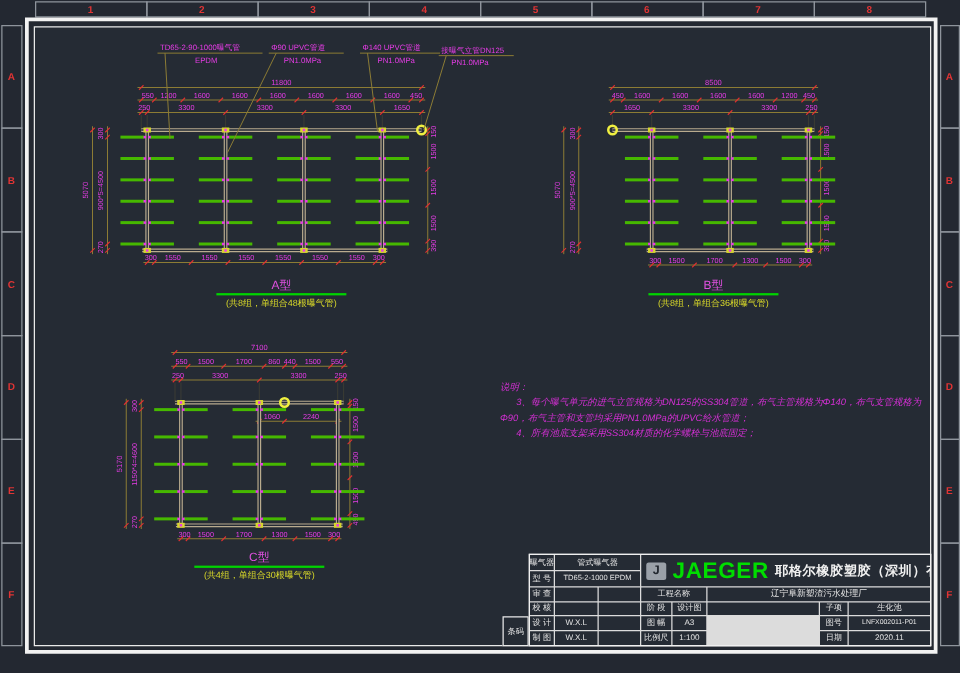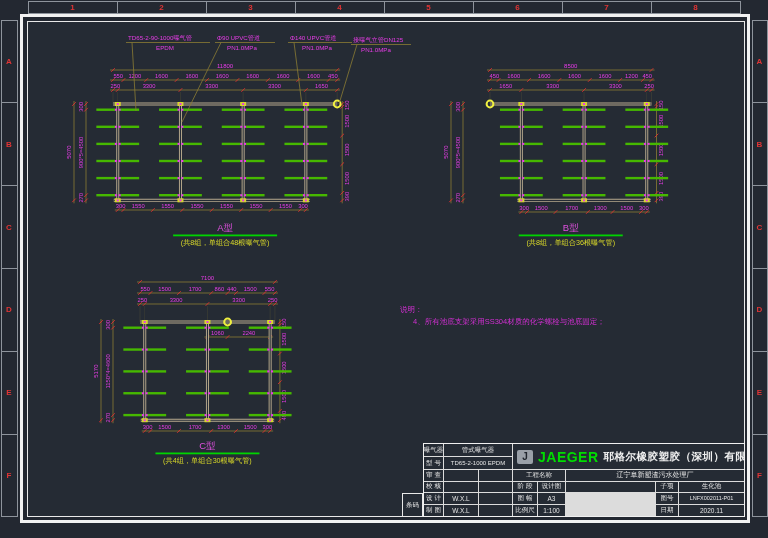--- a/index.html
+++ b/index.html
@@ -15,34 +15,34 @@
   .zone-strip{position:absolute;display:flex;}
   .zone-strip.top{left:28px;top:1px;width:712px;height:12px;flex-direction:row;}
   .zone-strip.left{left:1px;top:20px;width:16px;height:497px;flex-direction:column;}
   .zone-strip.right{left:752px;top:20px;width:15px;height:497px;flex-direction:column;}
   .zone-cell{flex:1;border:1px solid #8e949c;margin:-0.5px;display:flex;
     align-items:center;justify-content:center;}
   .zone-cell span{color:#e03434;font-size:8px;font-weight:bold;}
   svg.cad{position:absolute;left:0;top:0;}
   
   .notes{position:absolute;left:400px;top:304px;width:358px;color:#d42fd4;
-    font-size:7.5px;line-height:12.4px;}
+    font-size:7.5px;line-height:12.4px;font-style:italic;}
   .note-item{text-indent:13px;}
   
   .titleblock{position:absolute;left:423px;top:443px;width:322px;height:74px;
     background:#dcdcdc;border:1.5px solid #f0f0f0;box-sizing:border-box;
     display:grid;grid-template-columns:19px 34px 33px 24px 27px 89px 22px auto;
     grid-template-rows:12px 12px 10.5px 10.5px 10.5px auto;grid-gap:1px;}
   .tb-cell{background:#252b34;color:#e4e4e4;font-size:6.5px;display:flex;
     align-items:center;justify-content:center;overflow:hidden;white-space:nowrap;}
   .tb-logo{justify-content:flex-start;gap:5px;padding-left:4px;}
   .logo-mark{width:16px;height:14px;background:#9aa0a8;color:#20252d;
     font-weight:bold;font-size:10px;display:flex;align-items:center;justify-content:center;
     border-radius:2px;flex:none;}
-  .logo-word{color:#00dd00;font-weight:bold;font-size:14px;letter-spacing:0.5px;}
+  .logo-word{color:#00dd00;font-weight:bold;font-size:18px;letter-spacing:0.5px;}
   .company{color:#f0f0f0;font-weight:bold;font-size:10.5px;letter-spacing:0.5px;}
   .tb-title{font-size:8.5px;letter-spacing:1px;}
   .tb-proj{font-size:7px;}
   .barcode-tab{position:absolute;left:402px;top:493px;width:21px;height:24px;
     border:1px solid #e9e9e9;box-sizing:border-box;color:#e4e4e4;font-size:6.5px;
     display:flex;align-items:center;justify-content:center;background:#252b34;}
 </style>
 </head>
 <body>
 
@@ -685,20 +685,21 @@
         <circle cx="227.59" cy="322" r="3.4" fill="none" stroke="#f0f040" stroke-width="2"></circle>
         <text x="207.45" y="449" font-size="9.5" fill="#e050e0" text-anchor="middle" font-family="Liberation Sans, DejaVu Sans, sans-serif">C型</text>
         <rect x="155.45" y="452.5" width="104" height="1.8" fill="#00d400"></rect>
         <text x="207.45" y="462.5" font-size="7.2" fill="#d9d929" text-anchor="middle" font-family="Liberation Sans, DejaVu Sans, sans-serif">(共4组，单组合30根曝气管)</text>
       </g>
     </svg>
 
   <div class="notes">
     <div>说明：</div>
     <div id="notes-items">
+        <div class="note-item">3、每个曝气单元的进气立管规格为DN125的SS304管道，布气主管规格为Φ140，布气支管规格为Φ90，布气主管和支管均采用PN1.0MPa的UPVC给水管道；</div>
         <div class="note-item">4、所有池底支架采用SS304材质的化学螺栓与池底固定；</div>
       </div>
   </div>
 
   <div class="titleblock">
     <div class="tb-cell" style="grid-area:1/1">曝气器</div>
     <div class="tb-cell" style="grid-area:1/2/2/4">管式曝气器</div>
     <div class="tb-cell tb-logo" style="grid-area:1/4/3/9">
       <span class="logo-mark">J</span>
       <span class="logo-word">JAEGER</span>

